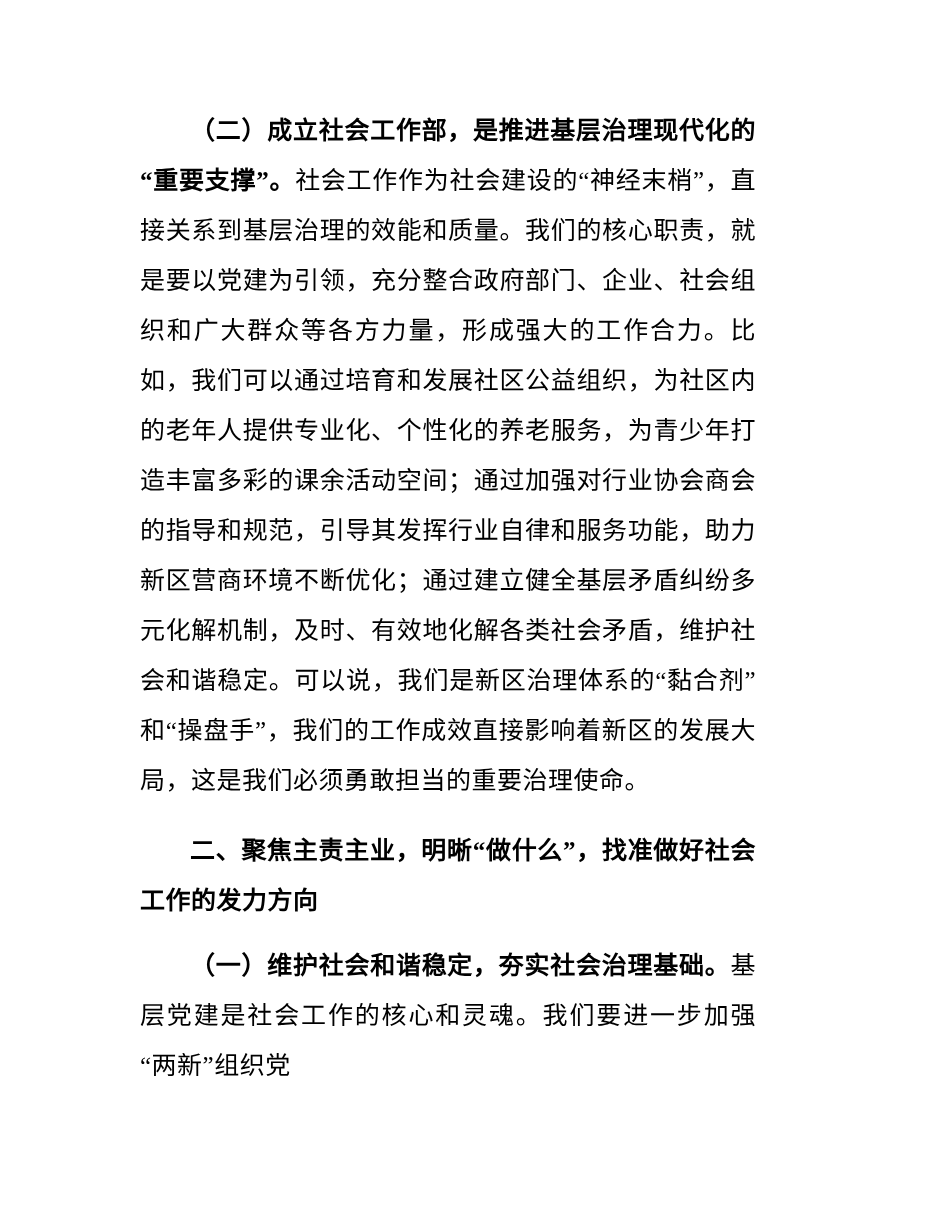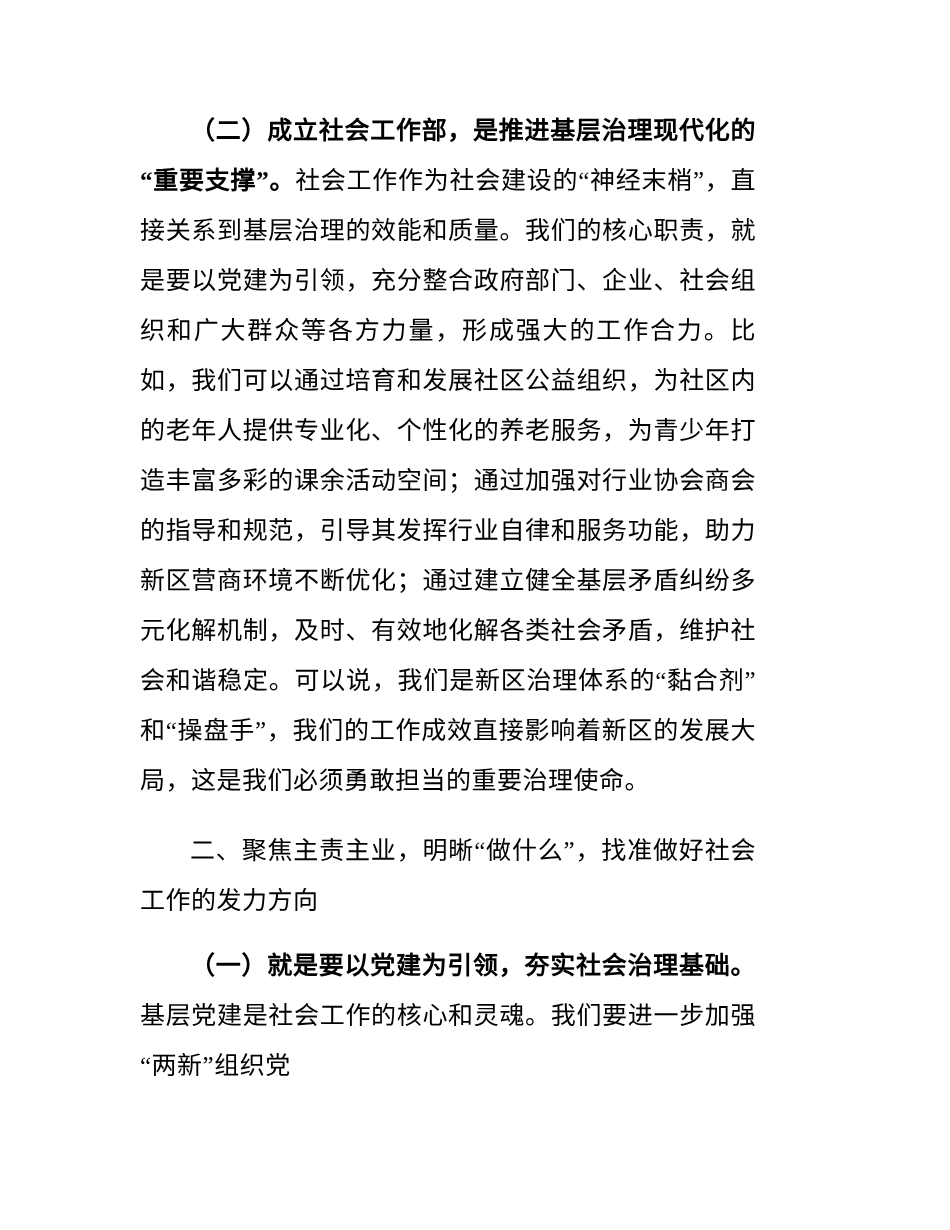--- a/index.html
+++ b/index.html
@@ -25,32 +25,32 @@
     margin: 0 0 15px 0;
     font-size: 25px;
     line-height: 50px;
     text-align: justify;
     text-justify: inter-ideograph;
     text-indent: 2em;
     letter-spacing: 0.5px;
     word-break: break-all;
   }
   .para.heading {
-    font-weight: 400;
+    font-weight: 700;
     margin-top: 20px;
   }
   .lead-bold {
     font-weight: 700;
   }
 </style>
 </head>
 <body>
 
 <div class="page">
 
   <p class="para"><span class="lead-bold">（二）成立社会工作部，是推进基层治理现代化的“重要支撑”。</span><span>社会工作作为社会建设的“神经末梢”，直接关系到基层治理的效能和质量。我们的核心职责，就是要以党建为引领，充分整合政府部门、企业、社会组织和广大群众等各方力量，形成强大的工作合力。比如，我们可以通过培育和发展社区公益组织，为社区内的老年人提供专业化、个性化的养老服务，为青少年打造丰富多彩的课余活动空间；通过加强对行业协会商会的指导和规范，引导其发挥行业自律和服务功能，助力新区营商环境不断优化；通过建立健全基层矛盾纠纷多元化解机制，及时、有效地化解各类社会矛盾，维护社会和谐稳定。可以说，我们是新区治理体系的“黏合剂”和“操盘手”，我们的工作成效直接影响着新区的发展大局，这是我们必须勇敢担当的重要治理使命。</span></p>
 
   <p class="para heading"><span>二、聚焦主责主业，明晰“做什么”，找准做好社会工作的发力方向</span></p>
 
 
-  <p class="para"><span class="lead-bold">（一）就是要以党建为引领，夯实社会治理基础。</span><span>基层党建是社会工作的核心和灵魂。我们要进一步加强“两新”组织党</span></p>
+  <p class="para"><span class="lead-bold">（一）维护社会和谐稳定，夯实社会治理基础。</span><span>基层党建是社会工作的核心和灵魂。我们要进一步加强“两新”组织党</span></p>
 
 </div>
 
 </body></html>

